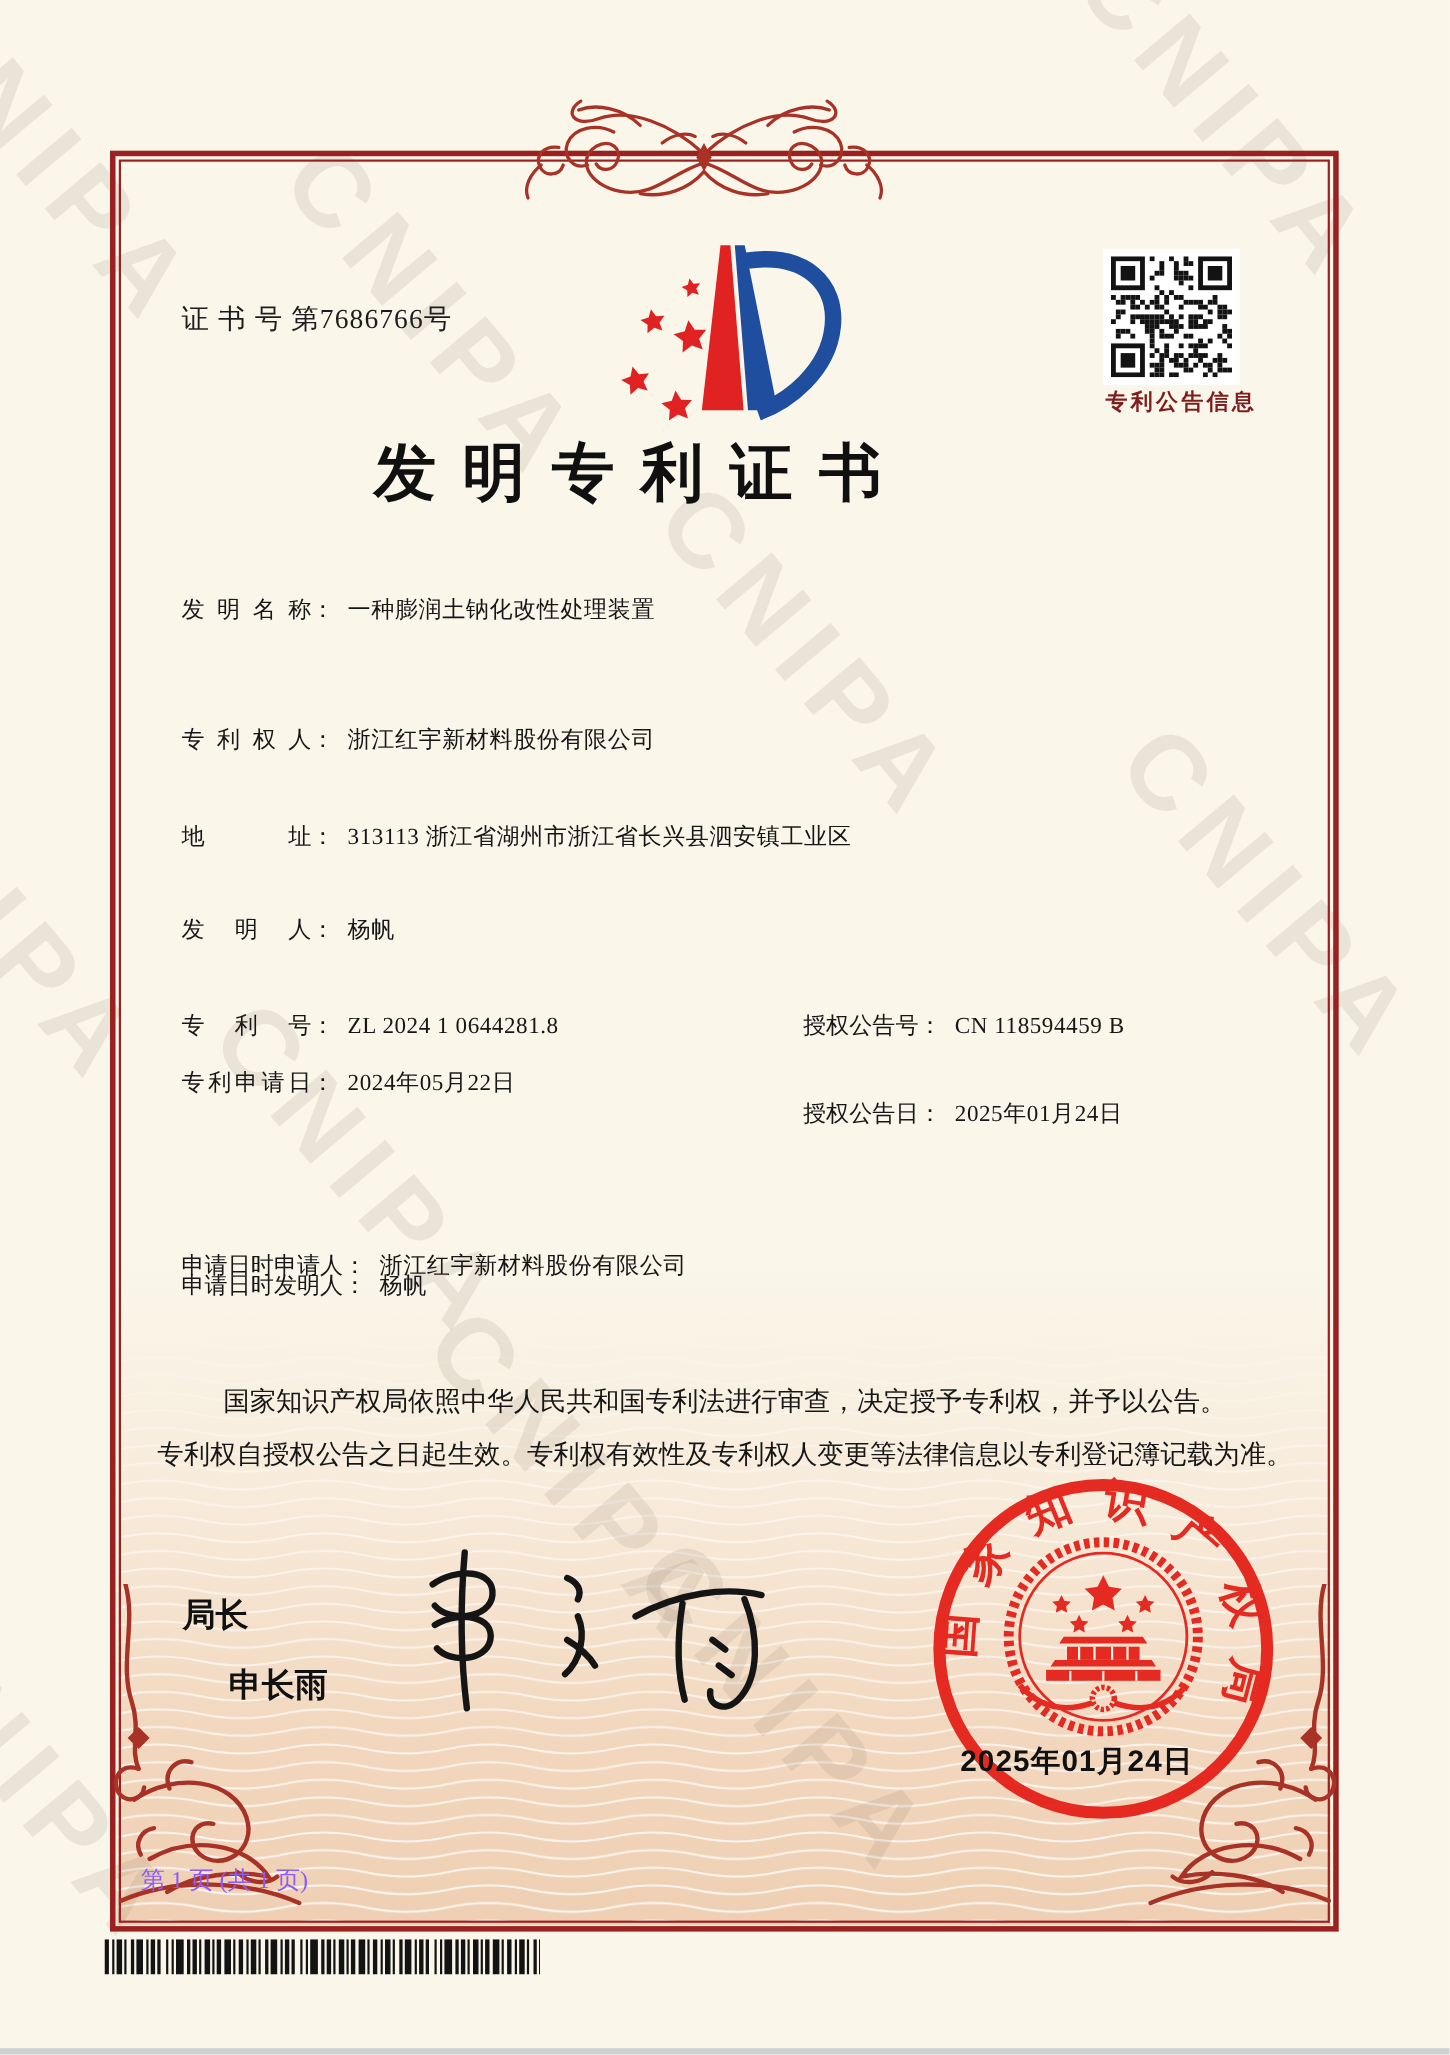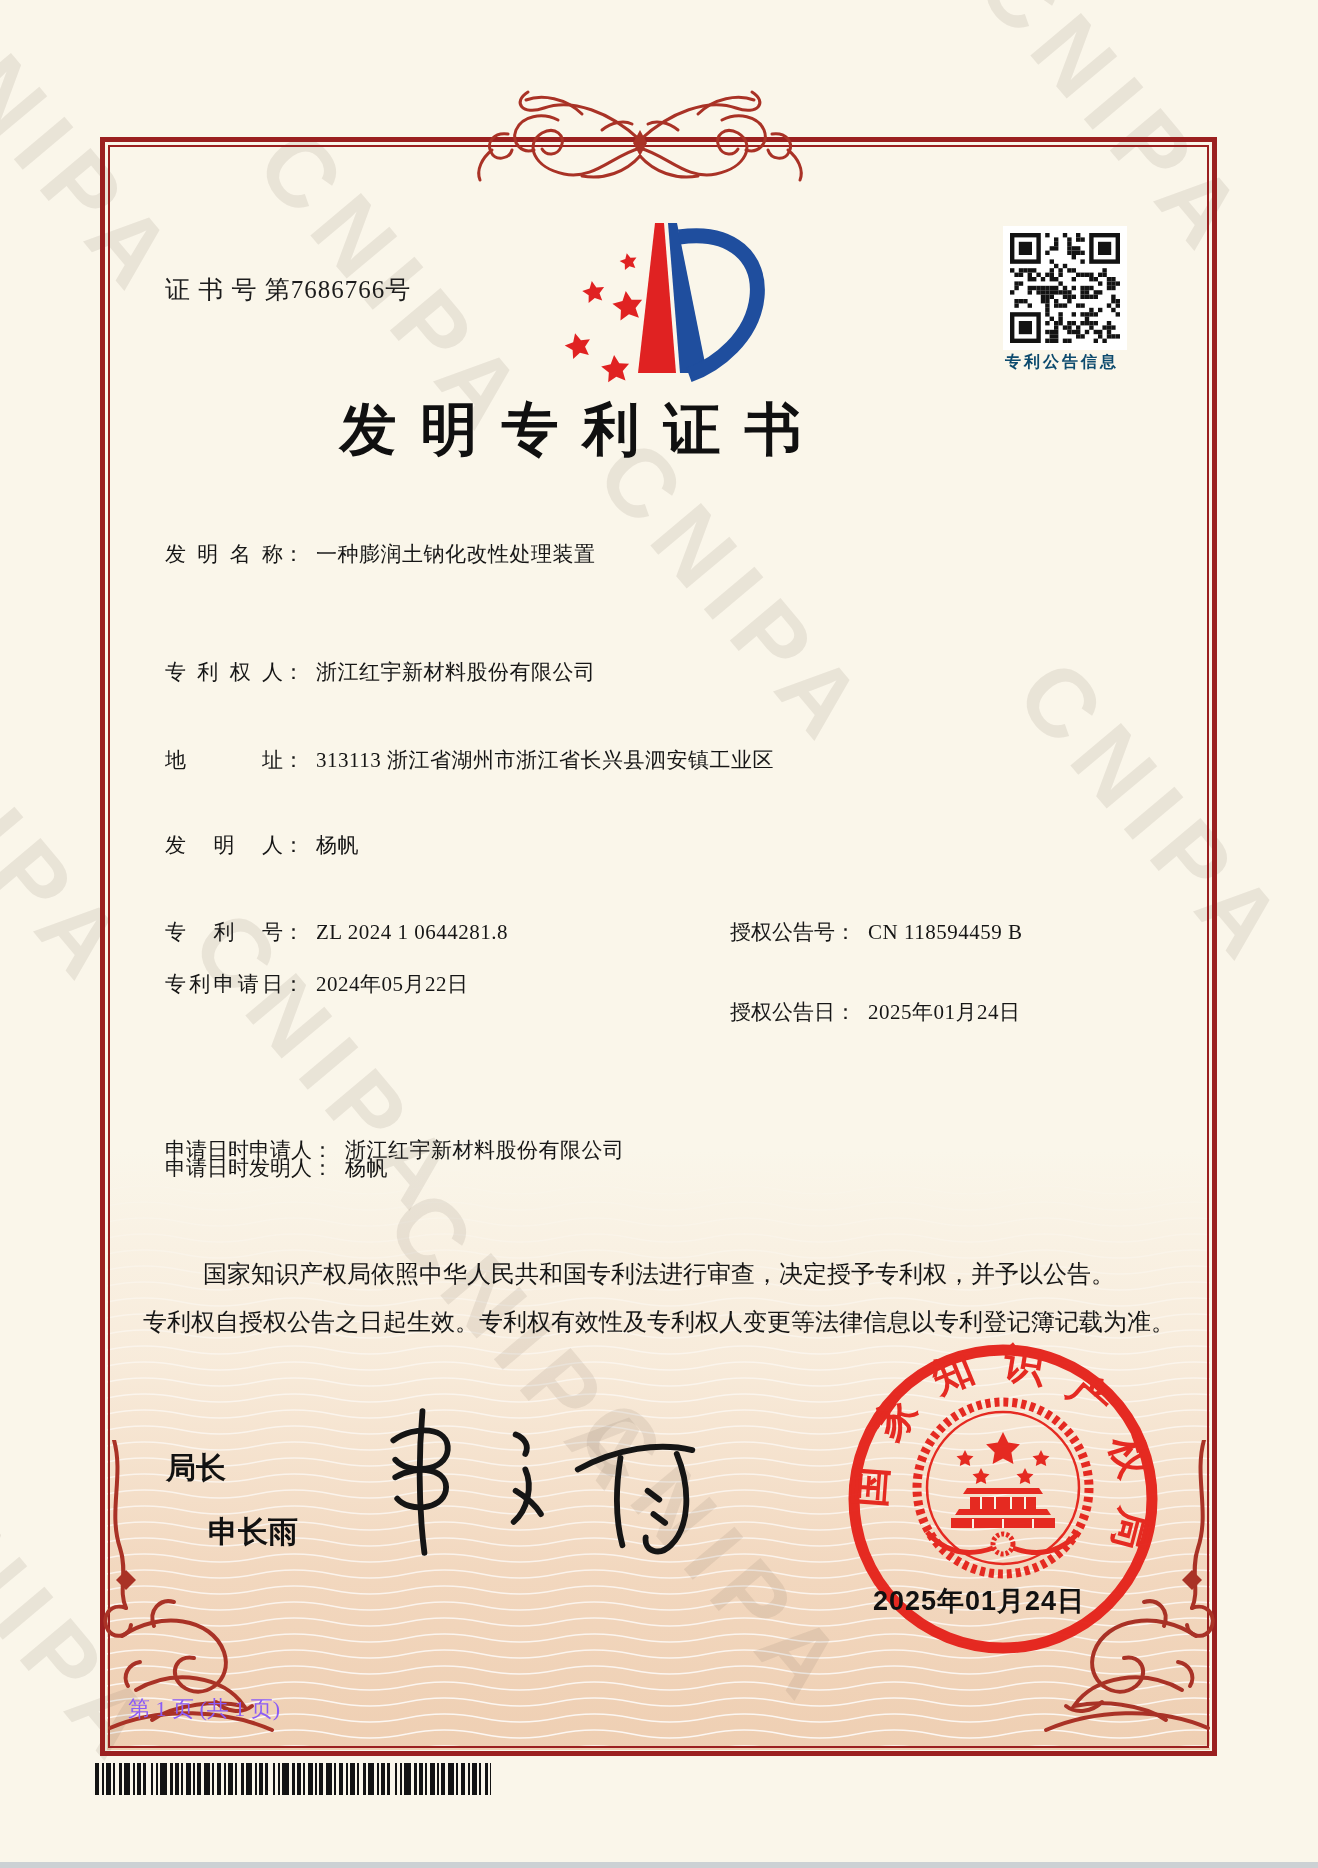--- a/index.html
+++ b/index.html
@@ -24,21 +24,21 @@
 
   .orn{position:absolute;z-index:5;}
 
   .textline{position:absolute;color:#1c1c1c;white-space:nowrap;z-index:6;}
 
   .certno{left:165px;top:228px;font-size:25px;letter-spacing:1px;margin-top:45px;}
   .title{left:0;width:1085px;top:392px;text-align:center;font-size:57px;font-weight:bold;
          letter-spacing:24px;color:#101010;margin-left:40px;}
 
   .qrbox{position:absolute;left:1003px;top:226px;width:124px;height:124px;background:#fff;z-index:6;padding:7px 0 0 7px;box-sizing:border-box;}
-  .qrcaption{left:1005px;top:352px;font-size:16px;font-weight:bold;letter-spacing:3px;color:#0c4a6e;}
+  .qrcaption{left:1005px;top:352px;font-size:20px;font-weight:bold;letter-spacing:3px;color:#7f1d1d;}
 
   .row{position:absolute;left:165px;font-size:21px;color:#161616;white-space:nowrap;z-index:6;}
   .row .lbl{display:inline-block;width:118px;text-align:justify;text-align-last:justify;}
   .row .lbl.auto{width:auto;text-align:left;text-align-last:auto;}
   .row .colon{margin-right:12px;}
   .row .val{letter-spacing:0.5px;}
   .rrow{left:730px;}
 
   .stmt{position:absolute;left:128px;width:1062px;text-align:center;font-size:24px;color:#161616;z-index:6;white-space:nowrap;}
 

